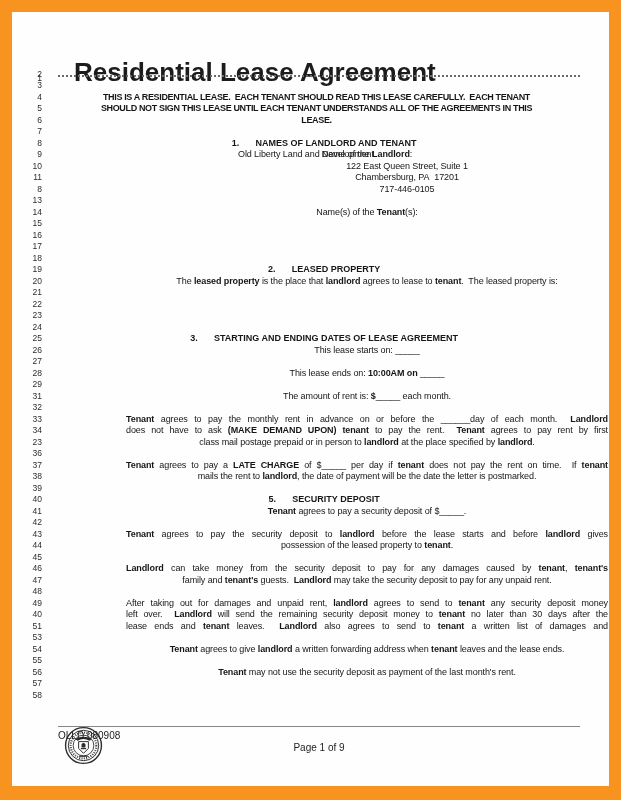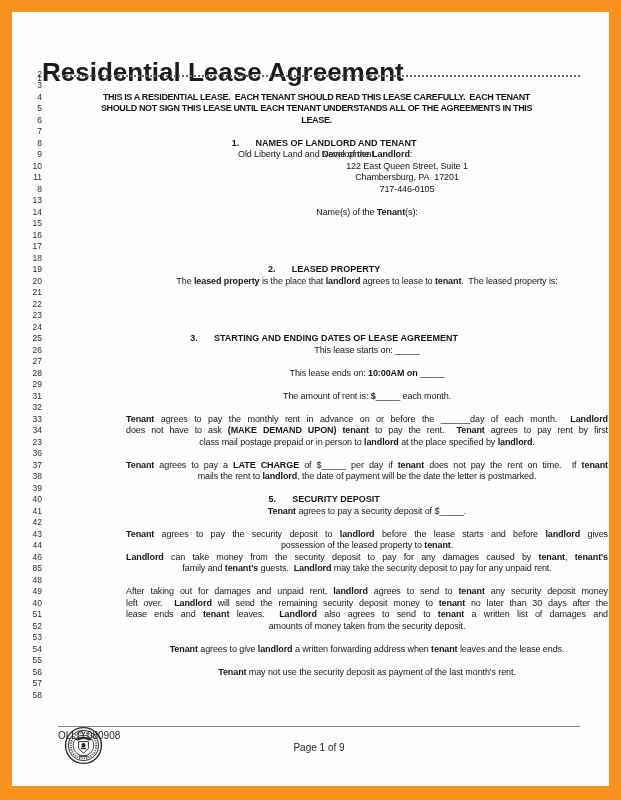--- a/index.html
+++ b/index.html
@@ -17,21 +17,21 @@
   .row{display:flex;align-items:baseline;height:11.5px;}
   .num{
     flex:0 0 30px;text-align:right;font-size:8.5px;line-height:11.5px;
     color:#2d2d2d;letter-spacing:0;
   }
   .content{
     line-height:11.5px;font-size:9px;color:#161616;
     letter-spacing:-0.1px;max-height:11.6px;overflow:hidden;text-align:center;
   }
   .title{
-    margin-left:0;font-size:26px;font-weight:bold;color:#1c1c1c;
+    margin-left:32px;font-size:26px;font-weight:bold;color:#1c1c1c;
     letter-spacing:0;white-space:nowrap;
   }
   .rule{
     margin-left:16px;width:522px;height:0;
     border-top:2px dotted #6a6a6a;
   }
   .caution{
     margin-left:15px;width:519px;font-weight:bold;
     font-size:9px;letter-spacing:-0.35px;
   }
@@ -214,45 +214,44 @@
         </div>
         <div class="row">
           <span class="num">43</span>
           <div class="content body justify"><b>Tenant</b> agrees to pay the security deposit to <b>landlord</b> before the lease starts and before <b>landlord</b> gives</div>
         </div>
         <div class="row">
           <span class="num">44</span>
           <div class="content body">possession of the leased property to <b>tenant</b>.</div>
         </div>
         <div class="row">
+          <span class="num">45</span>
+        </div>
+        <div class="row">
           <span class="num">46</span>
           <div class="content body justify"><b>Landlord</b> can take money from the security deposit to pay for any damages caused by <b>tenant</b>, <b>tenant's</b></div>
         </div>
         <div class="row">
-          <span class="num">85</span>
+          <span class="num">47</span>
           <div class="content body">family and <b>tenant's</b> guests.&nbsp; <b>Landlord</b> may take the security deposit to pay for any unpaid rent.</div>
         </div>
         <div class="row">
           <span class="num">48</span>
         </div>
         <div class="row">
           <span class="num">49</span>
           <div class="content body justify">After taking out for damages and unpaid rent, <b>landlord</b> agrees to send to <b>tenant</b> any security deposit money</div>
         </div>
         <div class="row">
           <span class="num">40</span>
           <div class="content body justify">left over.&nbsp; <b>Landlord</b> will send the remaining security deposit money to <b>tenant</b> no later than 30 days after the</div>
         </div>
         <div class="row">
           <span class="num">51</span>
           <div class="content body justify">lease ends and <b>tenant</b> leaves.&nbsp; <b>Landlord</b> also agrees to send to <b>tenant</b> a written list of damages and</div>
-        </div>
-        <div class="row">
-          <span class="num">52</span>
-          <div class="content body">amounts of money taken from the security deposit.</div>
         </div>
         <div class="row">
           <span class="num">53</span>
         </div>
         <div class="row">
           <span class="num">54</span>
           <div class="content body"><b>Tenant</b> agrees to give <b>landlord</b> a written forwarding address when <b>tenant</b> leaves and the lease ends.</div>
         </div>
         <div class="row">
           <span class="num">55</span>

